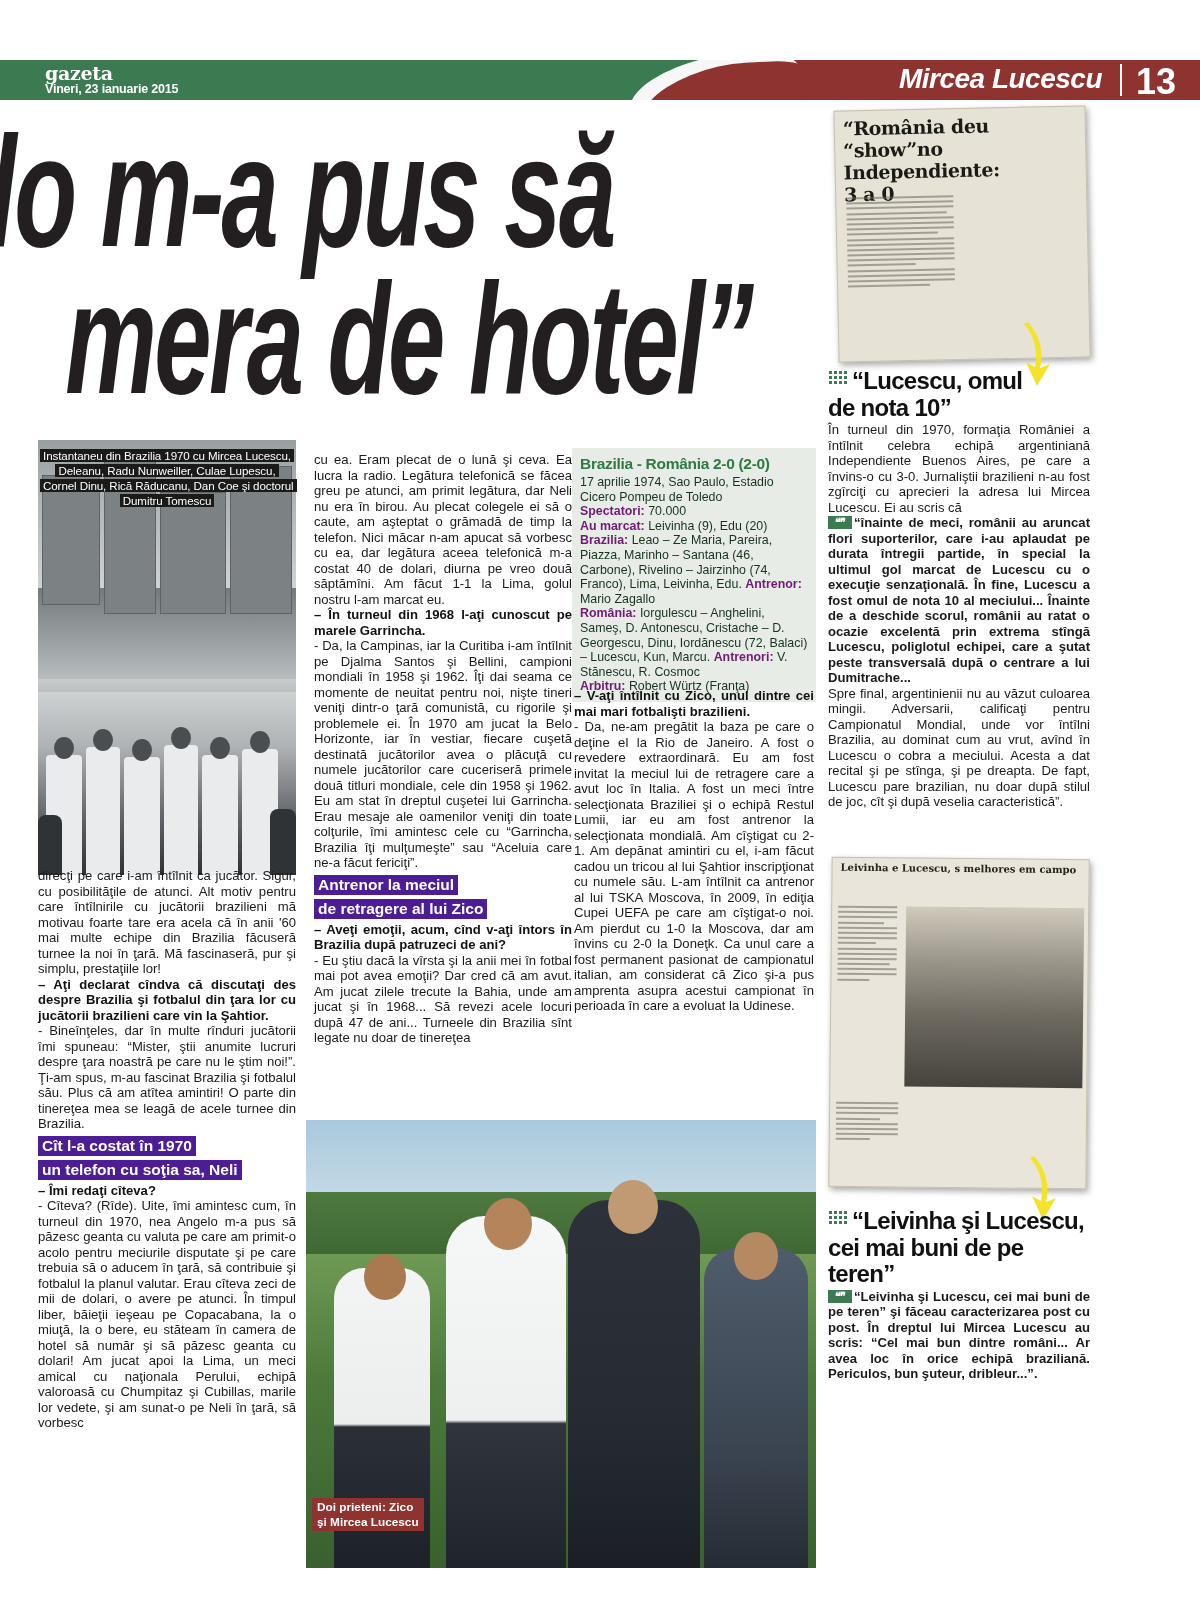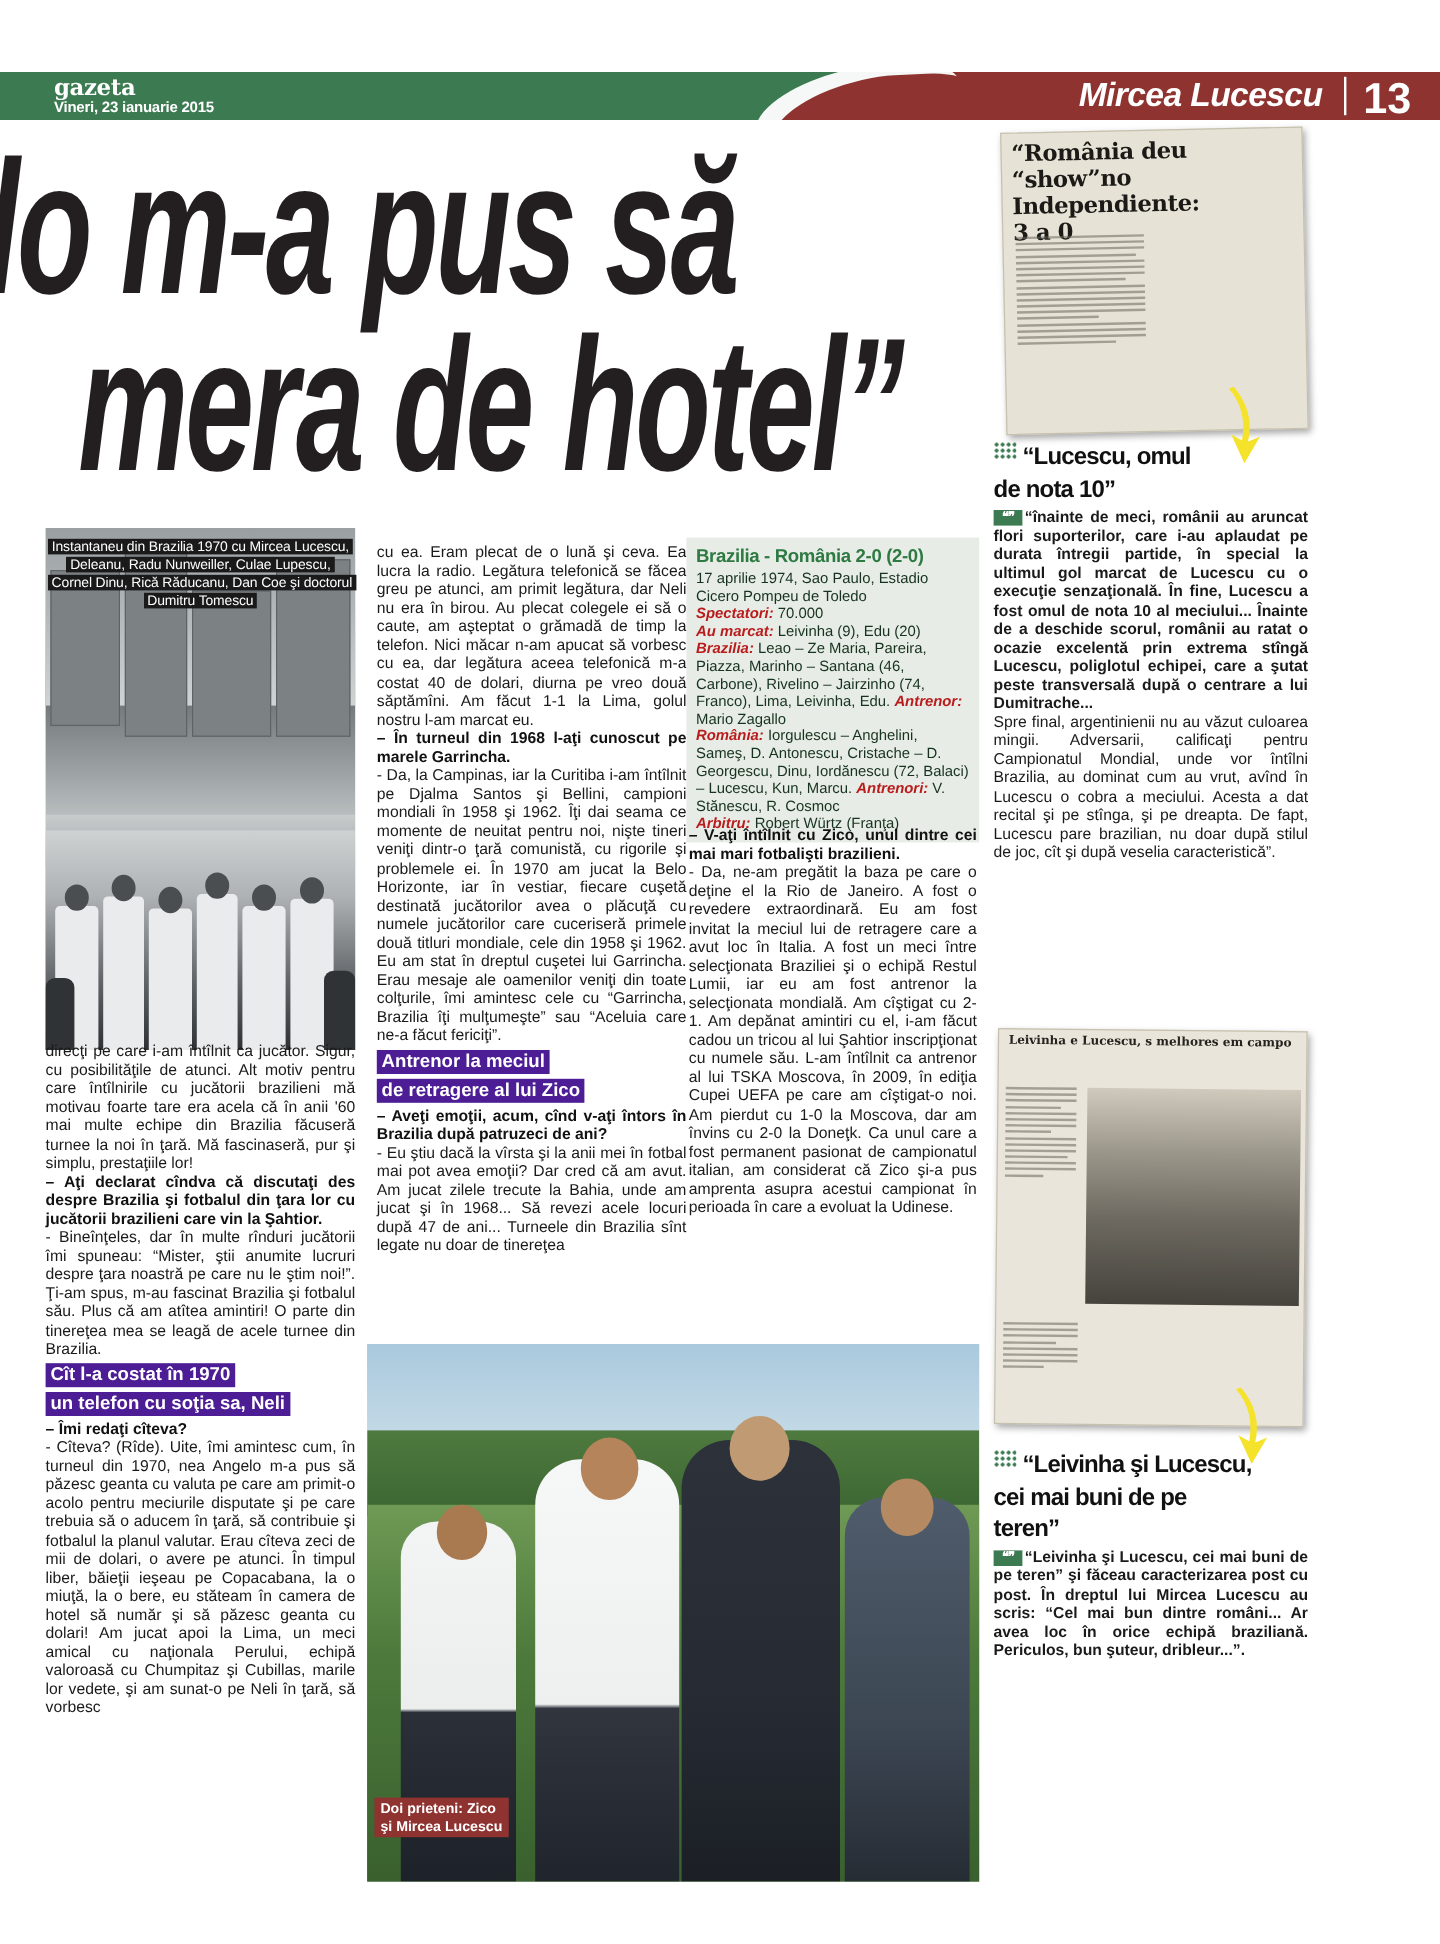--- a/index.html
+++ b/index.html
@@ -117,21 +117,21 @@
   
   .matchbox {
     position:absolute; left:572px; top:448px; width:244px;
     background:#e7ece6; padding:6px 8px 8px 8px;
     font-size:12.4px; line-height:14.6px; color:#17331f;
   }
   .matchbox .mb-title {
     color:#2f7a43; font-weight:bold; font-size:15.5px; line-height:19px;
     margin-bottom:2px; letter-spacing:-0.3px;
   }
-  .matchbox b { color:#b91c1c;font-style:italic; }
+  .matchbox b { color:#701a75; }
 
   
   .photo2 {
     position:absolute; left:306px; top:1120px; width:510px; height:448px;
     overflow:hidden;
     background:linear-gradient(180deg,#9fc2d8 0%, #b9d3e2 14%, #8fae7e 26%, #5f8a4b 38%, #4d7a3e 52%, #3f6a35 70%, #33562c 100%);
   }
   .photo2 .fieldsky { position:absolute; left:0; top:0; width:100%; height:24%;
     background:linear-gradient(180deg,#a9c9dd,#cfe0ea); }
   .photo2 .trees { position:absolute; left:0; top:16%; width:100%; height:16%;
@@ -163,21 +163,21 @@
       font-weight:bold; font-size:10px; line-height:11px; color:#26231e; }
   .clip-b .bphoto { position:absolute; left:74px; top:48px; width:178px; height:180px;
       background:linear-gradient(180deg,#cfcabc 0%, #9b968a 30%, #6e6a61 60%, #46433d 100%); }
   .clip-b .bcol { position:absolute; left:6px; top:48px; width:64px; }
 
   .arrow { position:absolute; width:30px; height:66px; }
   .arrow svg { display:block; }
 
   
   .rhead {
-    font-weight:bold; font-size:20px; line-height:25.5px; color:#111;
+    font-weight:bold; font-size:24px; line-height:25.5px; color:#111;
     letter-spacing:-0.7px; margin-bottom:1px;
   }
   .dots {
     display:inline-block; width:19px; height:15px; vertical-align:4px; margin-right:5px;
     background-image: radial-gradient(#3c7b51 42%, transparent 45%);
     background-size: 5px 5px; background-position: 0 0;
   }
   .qmark {
     display:inline-block; width:24px; height:13px; background:#3c7b51; color:#fff;
     font-weight:bold; font-size:11px; line-height:13px; text-align:center;
@@ -342,20 +342,21 @@
   </svg>
 </div>
 
 <div class="col col4" style="top:368px; height:480px;">
   <div class="rhead">
     <span class="dots"></span><span>“Lucescu, omul</span>
   </div>
   <div class="rhead" style="margin-bottom:2px;">
     <span>de nota 10”</span>
   </div>
+  <p class="body-txt">În turneul din 1970, formaţia României a întîlnit celebra echipă argentiniană Independiente Buenos Aires, pe care a învins-o cu 3-0. Jurnaliştii brazilieni n-au fost zgîrciţi cu aprecieri la adresa lui Mircea Lucescu. Ei au scris că</p>
   <p class="bold-body">
     <span class="qmark">❝❞</span><span>“înainte de meci, românii au aruncat flori suporterilor, care i-au aplaudat pe durata întregii partide, în special la ultimul gol marcat de Lucescu cu o execuţie senzaţională. În fine, Lucescu a fost omul de nota 10 al meciului... Înainte de a deschide scorul, românii au ratat o ocazie excelentă prin extrema stîngă Lucescu, poliglotul echipei, care a şutat peste transversală după o centrare a lui Dumitrache...</span>
   </p>
   <p class="body-txt">Spre final, argentinienii nu au văzut culoarea mingii. Adversarii, calificaţi pentru Campionatul Mondial, unde vor întîlni Brazilia, au dominat cum au vrut, avînd în Lucescu o cobra a meciului. Acesta a dat recital şi pe stînga, şi pe dreapta. De fapt, Lucescu pare brazilian, nu doar după stilul de joc, cît şi după veselia caracteristică”.</p>
 </div>
 
 <div class="clip clip-b">
   <div class="bhl">Leivinha e Lucescu, s melhores em campo</div>
   <div class="bcol">
     <div class="clip-line" style="width:92%"></div>

